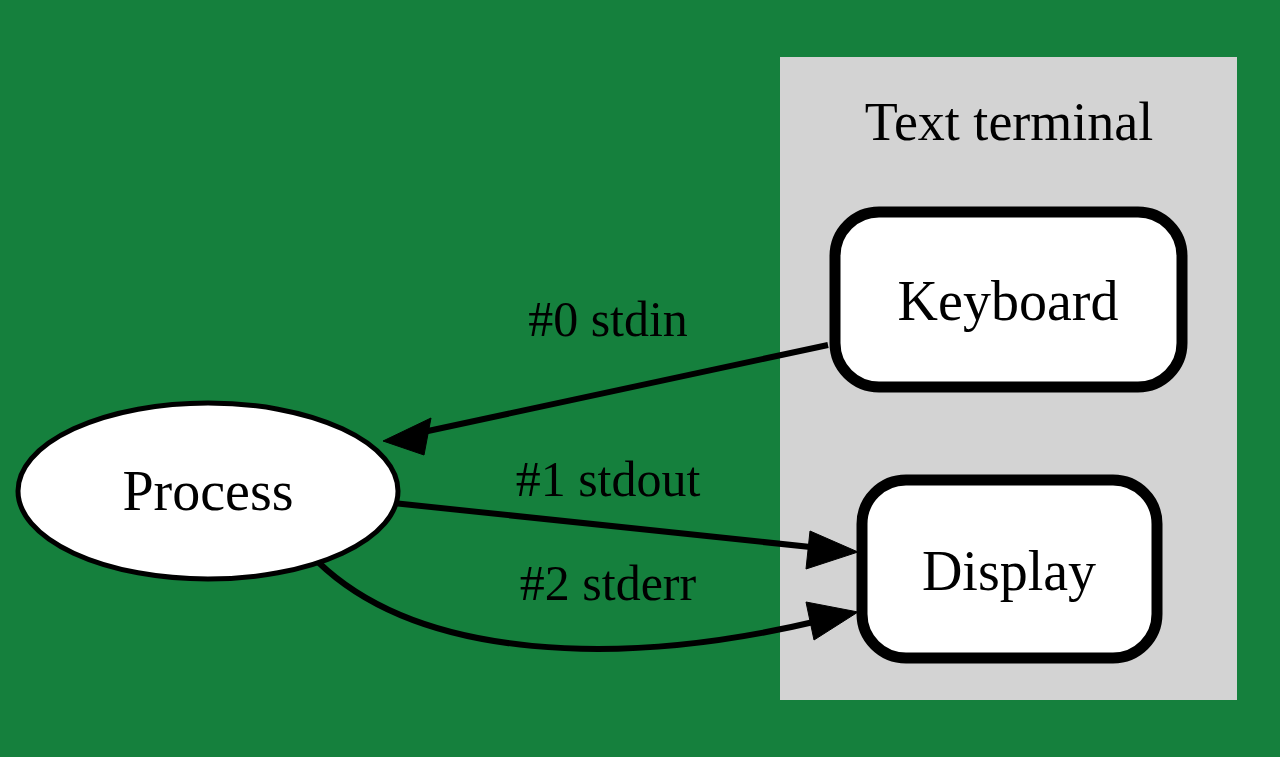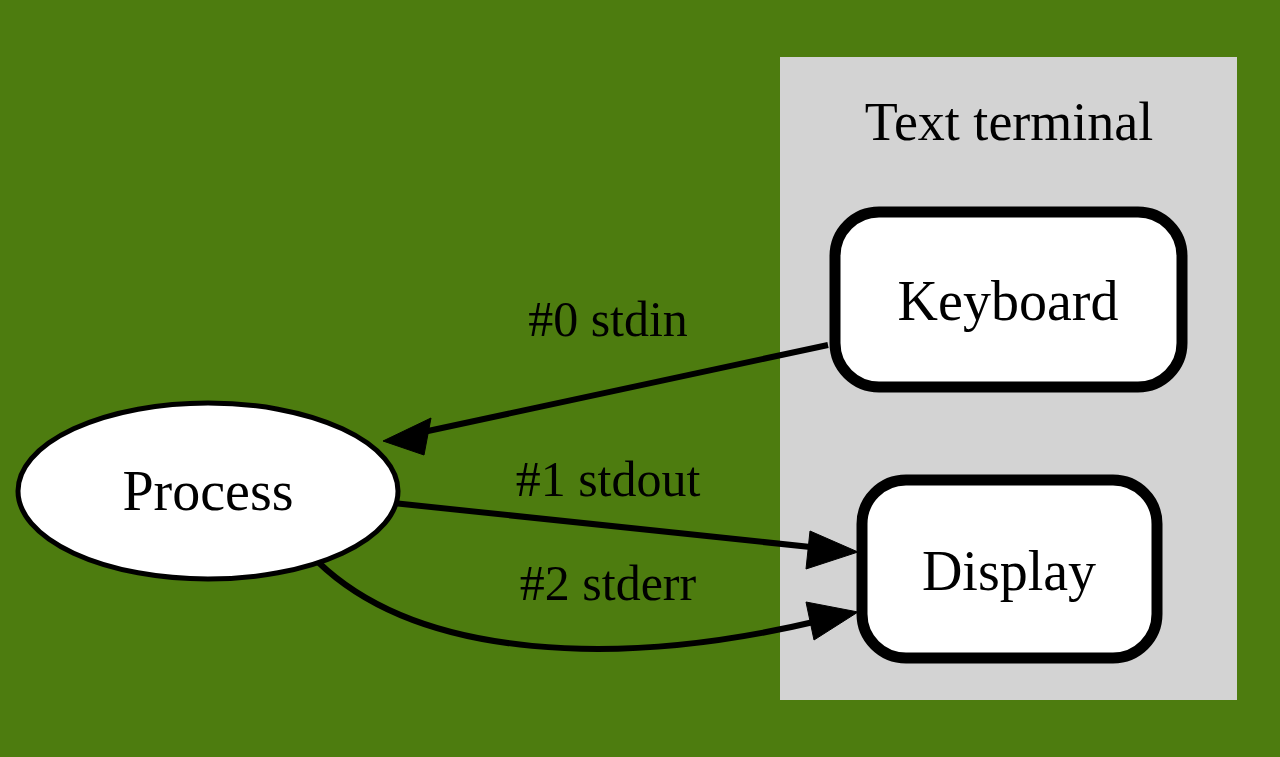--- a/index.html
+++ b/index.html
@@ -4,21 +4,21 @@
 <style>
   html, body {
     margin: 0;
     padding: 0;
     background: #ffffff;
   }
   #canvas {
     position: relative;
     width: 1280px;
     height: 757px;
-    background: #4d7c0f;
+    background: #15803d;
     overflow: hidden;
     font-family: "Liberation Serif", "DejaVu Serif", serif;
   }
   #diagram-svg {
     position: absolute;
     top: 0;
     left: 0;
     width: 1280px;
     height: 757px;
   }

